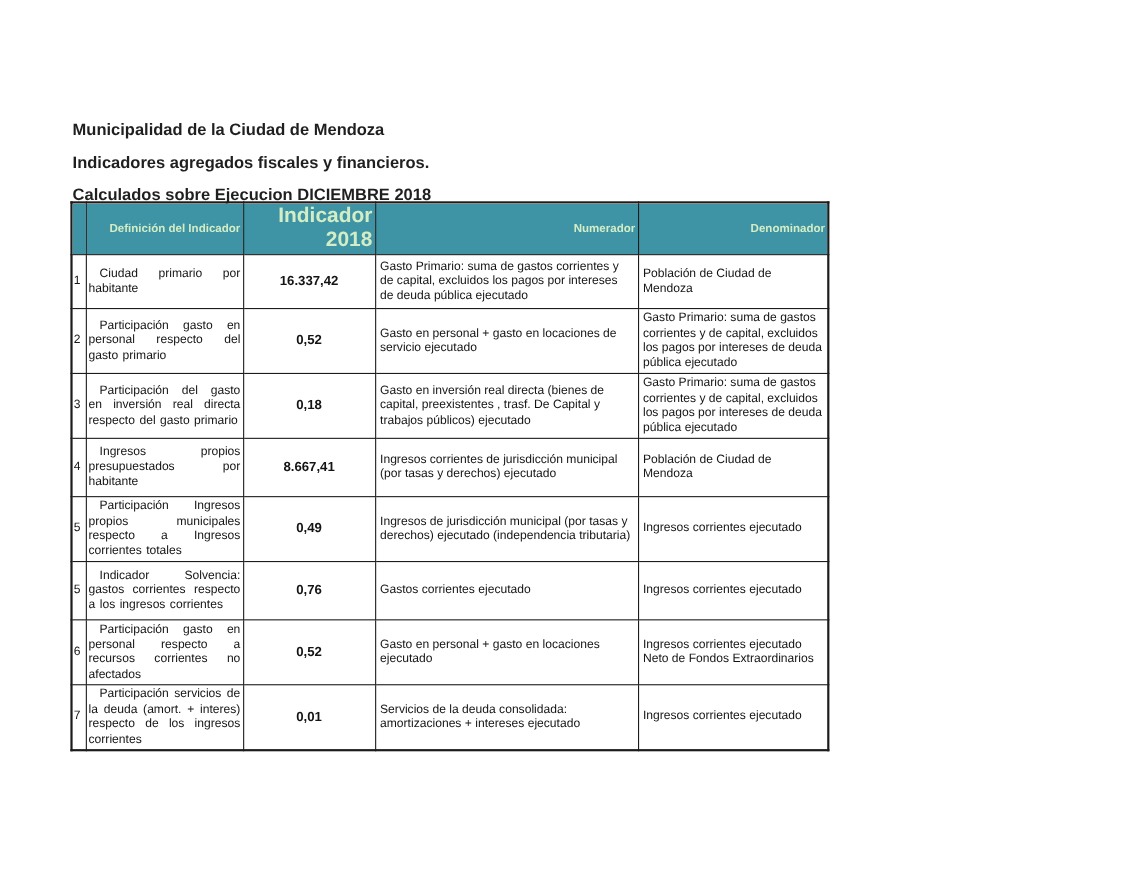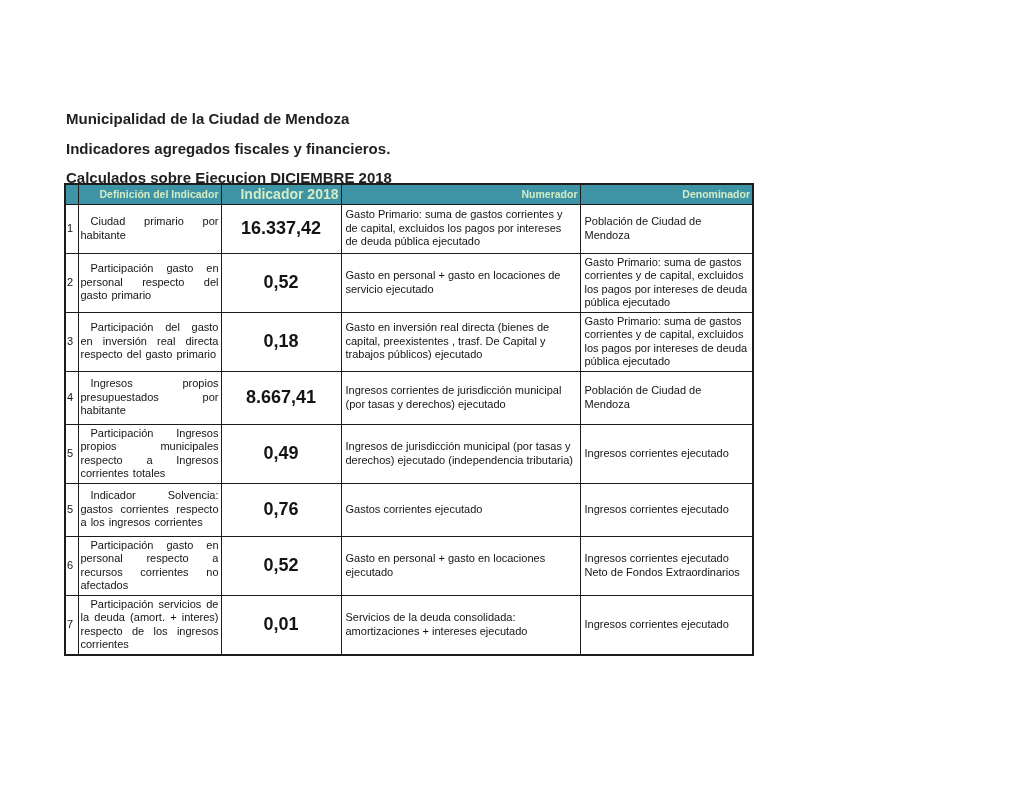--- a/index.html
+++ b/index.html
@@ -43,36 +43,36 @@
   thead tr { height: 20px; }
   th {
     background: #3e93a4;
     color: #d3edc6;
     font-weight: bold;
     font-size: 10.5px;
     text-align: right;
     padding: 1px 2px;
   }
   th.h-num { font-size: 9px; text-align: right; padding-left: 12px; }
-  th.h-ind { font-size: 14px; }
+  th.h-ind { font-size: 19px; }
   td { font-size: 11px; line-height: 13.5px; color: #141414; background: #ffffff; }
   td.cell-num {
     font-size: 11px;
     text-align: left;
     padding: 0 0 0 1px;
   }
   td.cell-def {
     text-align: justify;
     text-align-last: left;
     text-indent: 10px;
     padding: 2px 2px 2px 2px;
     word-spacing: 1px;
   }
   td.cell-ind {
-    font-size: 18px;
+    font-size: 12px;
     font-weight: bold;
     text-align: center;
   }
   td.cell-numer, td.cell-denom {
     text-align: left;
     padding: 2px 3px 2px 4px;
   }
   tbody tr:nth-child(1) { height: 49px; }
   tbody tr:nth-child(2) { height: 58px; }
   tbody tr:nth-child(3) { height: 58px; }

